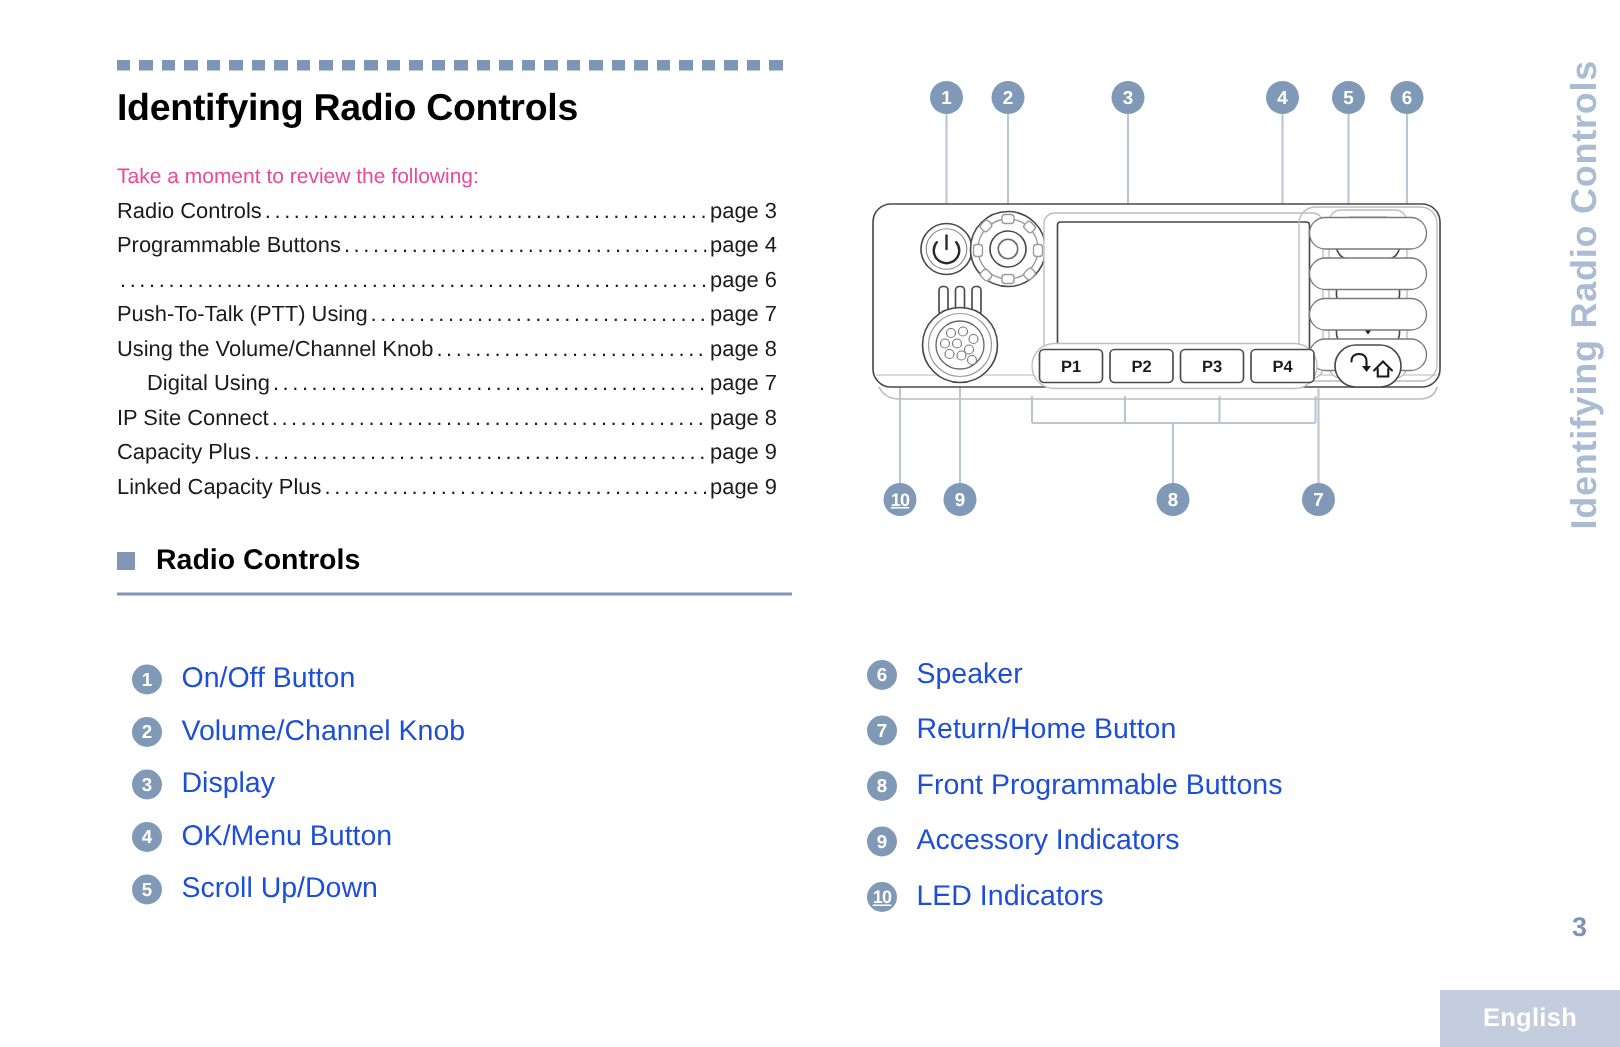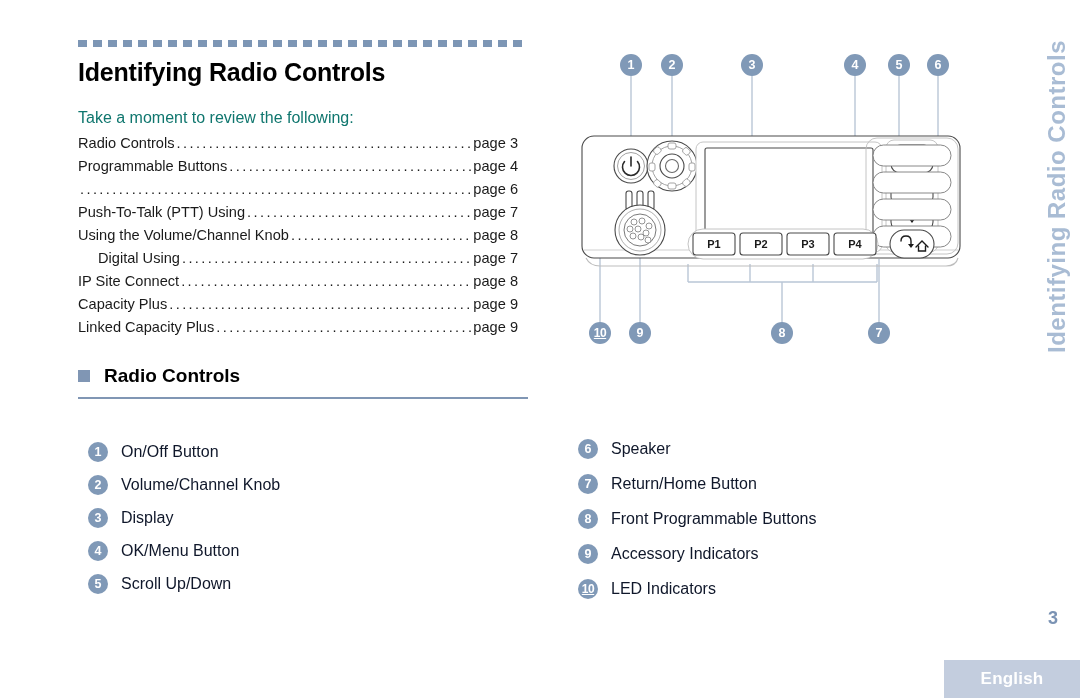--- a/index.html
+++ b/index.html
@@ -38,23 +38,23 @@
 
   .page-title {
     font-size: 25px;
     font-weight: bold;
     letter-spacing: -0.2px;
     margin: 0 0 22px 0;
     color: #000;
   }
 
   .intro-line {
-    font-size: 16px;
+    font-size: 14px;
     margin-bottom: 8px;
-    color: #0f766e;
+    color: #ec4899;
   }
 
   
   .toc { width: 440px; }
   .toc-row {
     display: flex;
     align-items: baseline;
     font-size: 14.6px;
     margin-bottom: 7px;
     color: #1a1a1a;
@@ -130,22 +130,22 @@
     font-size: 12.5px;
     font-weight: bold;
     display: flex;
     align-items: center;
     justify-content: center;
     margin-right: 13px;
     line-height: 1;
   }
   .bullet-num.two-digit { font-size: 12px; letter-spacing: -0.5px; text-decoration: underline; }
   .legend-text {
-    font-size: 16px;
-    color: #0f172a;
+    font-size: 19px;
+    color: #1d4ed8;
   }
 
   
   .diagram {
     position: absolute;
     left: 560px;
     top: 44px;
     width: 470px;
     height: 320px;
   }
@@ -180,21 +180,21 @@
     right: 22px;
     top: 608px;
     font-size: 18px;
     font-weight: bold;
     color: #7b93b4;
   }
   .lang-band {
     position: absolute;
     right: 0;
     bottom: 0;
-    width: 136px;
+    width: 120px;
     height: 38px;
     background: #c3cdde;
     display: flex;
     align-items: center;
     justify-content: center;
   }
   .lang-text {
     color: #ffffff;
     font-size: 17px;
     font-weight: bold;

